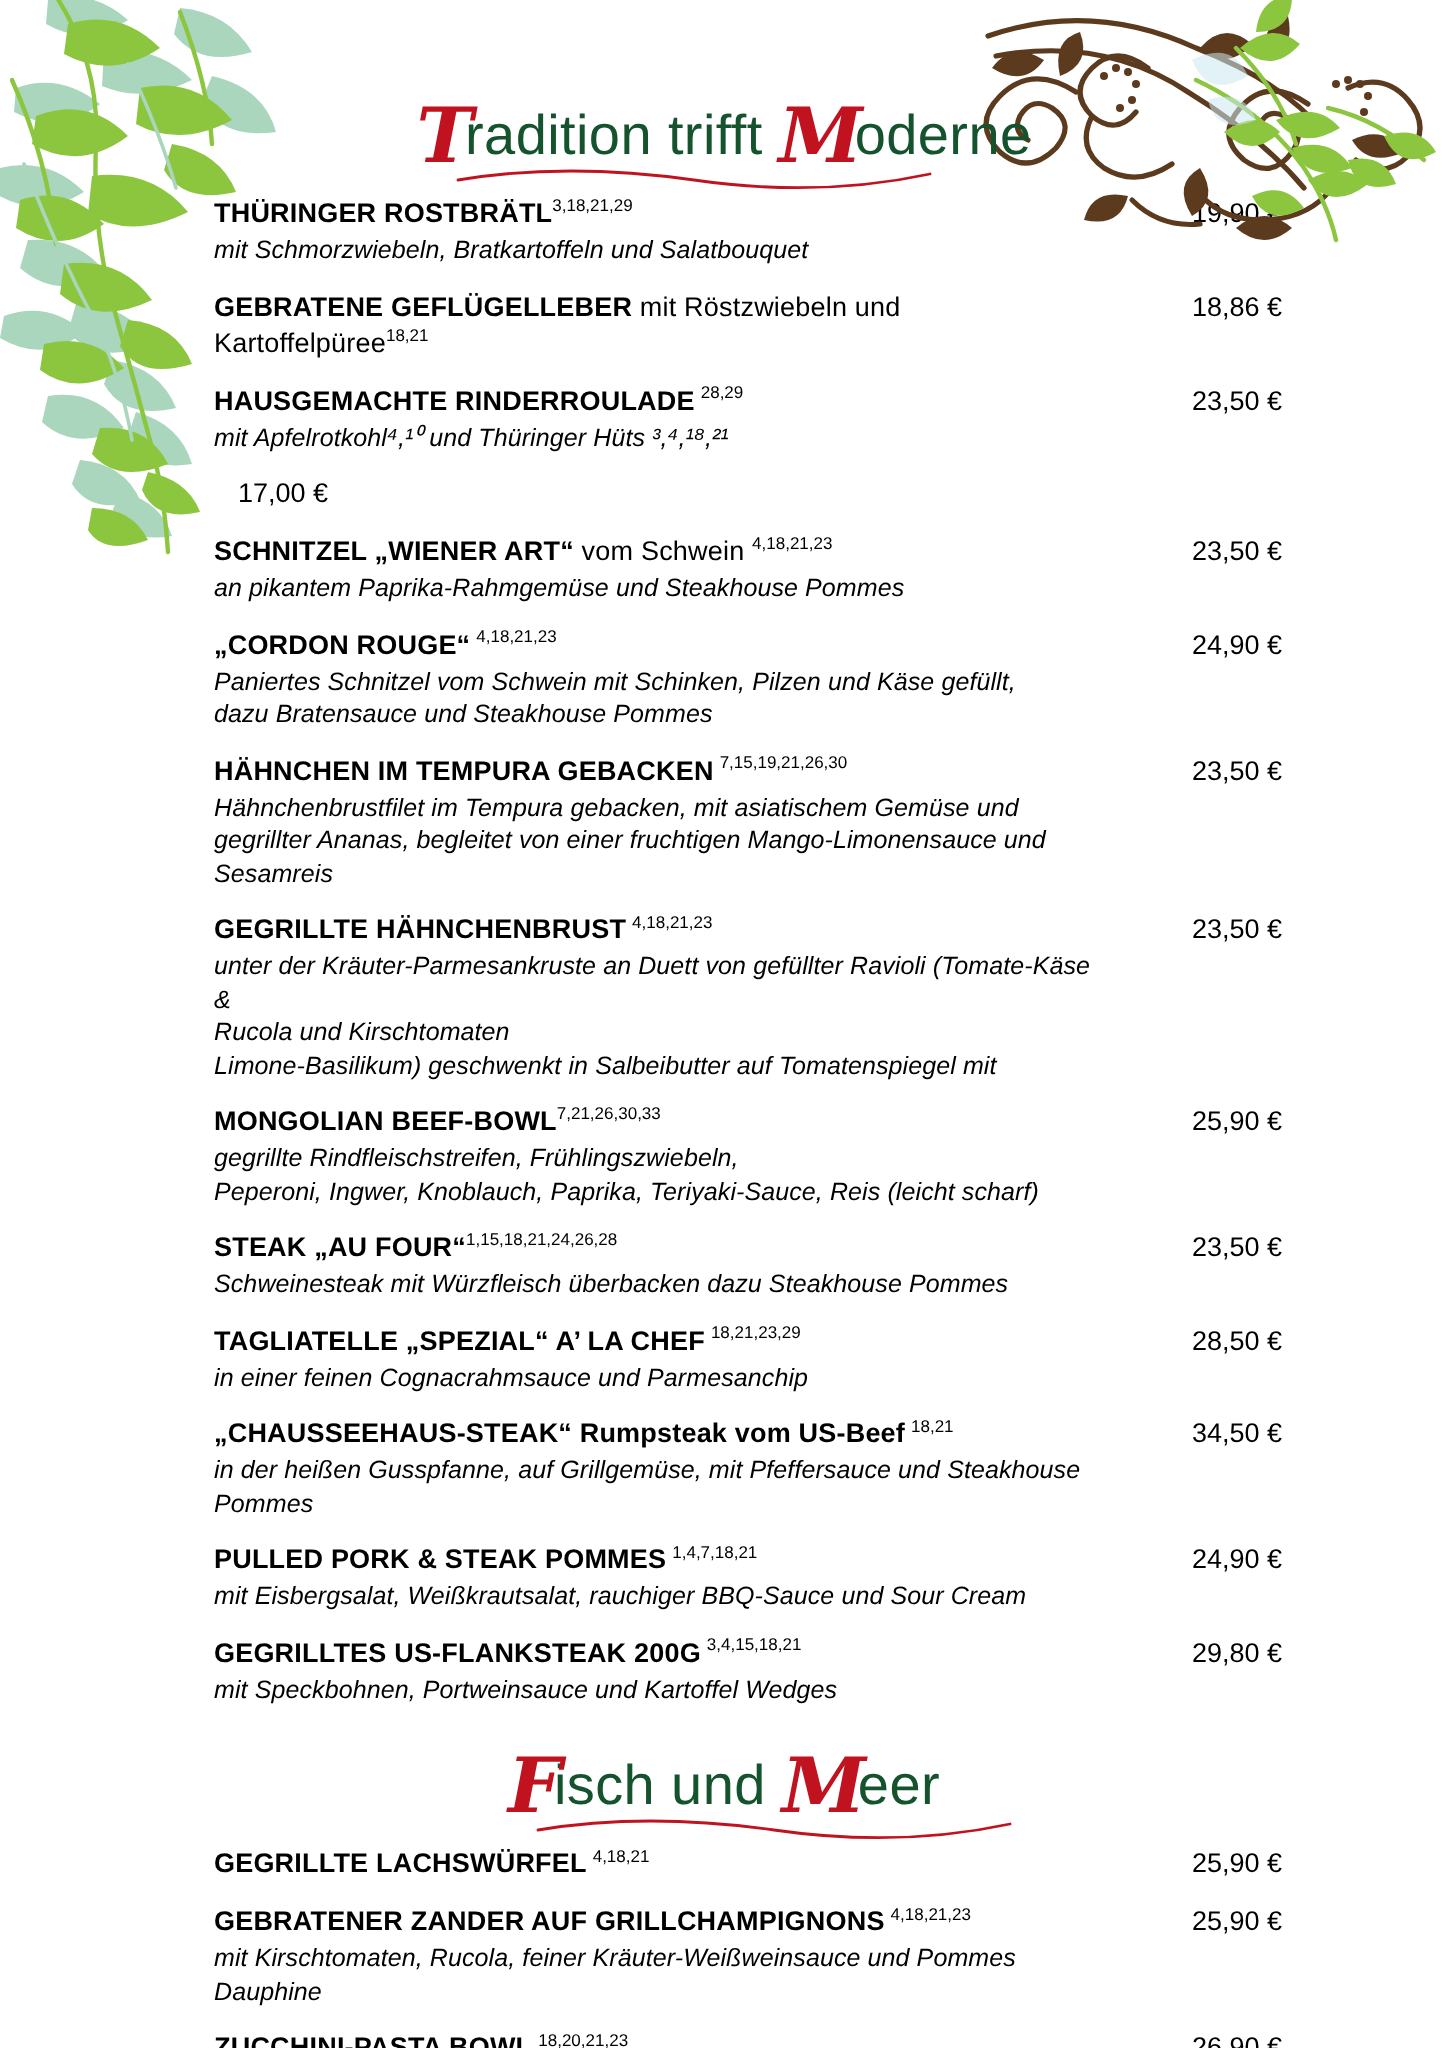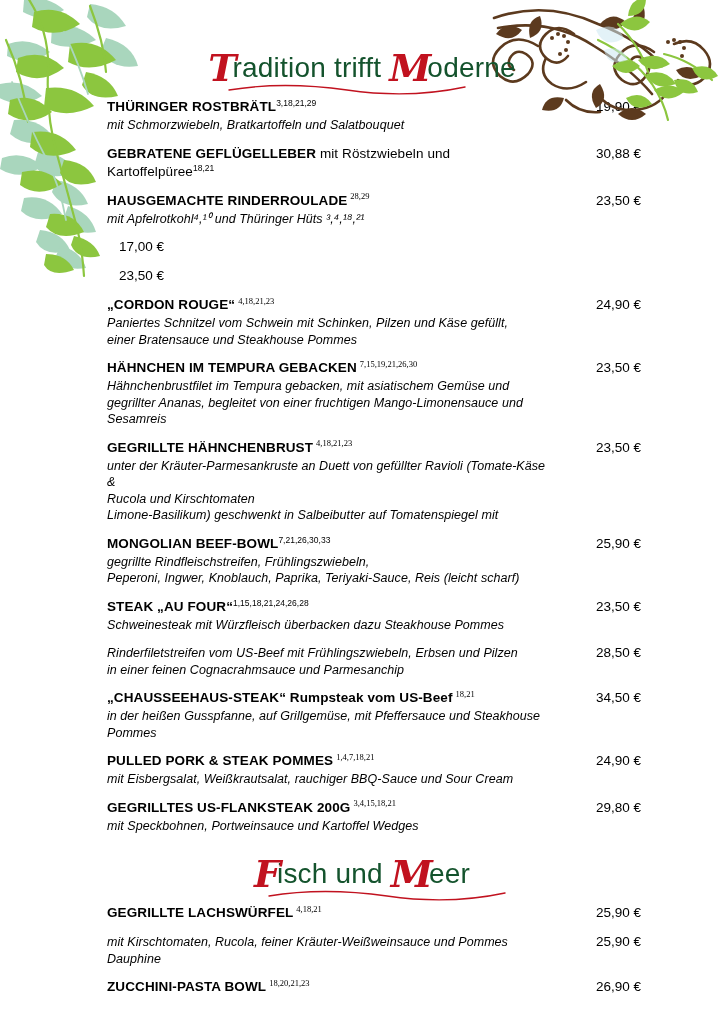--- a/index.html
+++ b/index.html
@@ -134,21 +134,20 @@
     font-weight: 400;
     line-height: 0;
     vertical-align: super;
     letter-spacing: 0;
   }
   .item-name sup {
     font-weight: 400;
   }
   .sup-gap {
     padding-left: 3px;
-    font-family: Liberation Serif, serif;
   }
 </style>
 </head>
 <body>
 
 <svg class="deco" id="deco-leaves-topleft" viewBox="0 0 150 290" xmlns="http://www.w3.org/2000/svg">
   <g fill="#a9d6bd">
     <path d="M30 8 q22 -6 40 10 q-20 14 -41 2 z"></path>
     <path d="M58 34 q26 -4 44 14 q-24 12 -45 3 z"></path>
     <path d="M96 12 q24 2 36 22 q-26 8 -39 -9 z"></path>
@@ -261,43 +260,49 @@
           <div class="item-desc">
             <span class="line">mit Schmorzwiebeln, Bratkartoffeln und Salatbouquet</span>
           </div>
         </div>
         <div class="item-price">19,90 €</div>
       </li>
       <li class="menu-item">
         <div class="item-body">
           <div class="item-name"><span>GEBRATENE GEFLÜGELLEBER</span><span class="plain"> mit Röstzwiebeln und Kartoffelpüree</span><sup>18,21</sup></div>
         </div>
-        <div class="item-price">30,88 €</div>
+        <div class="item-price">18,86 €</div>
       </li>
       <li class="menu-item">
         <div class="item-body">
           <div class="item-name"><span>HAUSGEMACHTE RINDERROULADE</span><sup class="sup-gap">28,29</sup></div>
           <div class="item-desc">
             <span class="line">mit Apfelrotkohl⁴,¹⁰ und Thüringer Hüts ³,⁴,¹⁸,²¹</span>
           </div>
         </div>
         <div class="item-price">23,50 €</div>
       </li>
       <li class="menu-item">
         <div class="item-price">17,00 €</div>
       </li>
       <li class="menu-item">
+        <div class="item-body">
+          <div class="item-name"><span>SCHNITZEL „WIENER ART“</span><span class="plain"> vom Schwein </span><sup>4,18,21,23</sup></div>
+          <div class="item-desc">
+            <span class="line">an pikantem Paprika-Rahmgemüse und Steakhouse Pommes</span>
+          </div>
+        </div>
         <div class="item-price">23,50 €</div>
       </li>
       <li class="menu-item">
         <div class="item-body">
           <div class="item-name"><span>„CORDON ROUGE“</span><sup class="sup-gap">4,18,21,23</sup></div>
           <div class="item-desc">
             <span class="line">Paniertes Schnitzel vom Schwein mit Schinken, Pilzen und Käse gefüllt,</span>
-            <span class="line">einer Bratensauce und Steakhouse Pommes</span>
+            <span class="line">dazu Bratensauce und Steakhouse Pommes</span>
           </div>
         </div>
         <div class="item-price">24,90 €</div>
       </li>
       <li class="menu-item">
         <div class="item-body">
           <div class="item-name"><span>HÄHNCHEN IM TEMPURA GEBACKEN</span><sup class="sup-gap">7,15,19,21,26,30</sup></div>
           <div class="item-desc">
             <span class="line">Hähnchenbrustfilet im Tempura gebacken, mit asiatischem Gemüse und</span>
             <span class="line">gegrillter Ananas, begleitet von einer fruchtigen Mango-Limonensauce und Sesamreis</span>
@@ -330,22 +335,22 @@
         <div class="item-body">
           <div class="item-name"><span>STEAK „AU FOUR“</span><sup>1,15,18,21,24,26,28</sup></div>
           <div class="item-desc">
             <span class="line">Schweinesteak mit Würzfleisch überbacken dazu Steakhouse Pommes</span>
           </div>
         </div>
         <div class="item-price">23,50 €</div>
       </li>
       <li class="menu-item">
         <div class="item-body">
-          <div class="item-desc">
-            <span class="line">Rinderfiletstreifen vom US-Beef mit Frühlingszwiebeln, Erbsen und Pilzen</span>
+          <div class="item-name"><span>TAGLIATELLE „SPEZIAL“ A’ LA CHEF</span><sup class="sup-gap">18,21,23,29</sup></div>
+          <div class="item-desc">
             <span class="line">in einer feinen Cognacrahmsauce und Parmesanchip</span>
           </div>
         </div>
         <div class="item-price">28,50 €</div>
       </li>
       <li class="menu-item">
         <div class="item-body">
           <div class="item-name"><span>„CHAUSSEEHAUS-STEAK“ Rumpsteak vom US-Beef</span><sup class="sup-gap">18,21</sup></div>
           <div class="item-desc">
             <span class="line">in der heißen Gusspfanne, auf Grillgemüse, mit Pfeffersauce und Steakhouse Pommes</span>
@@ -386,20 +391,21 @@
 <div class="menu-section">
   <ul class="menu-list" id="list-fisch">
       <li class="menu-item">
         <div class="item-body">
           <div class="item-name"><span>GEGRILLTE LACHSWÜRFEL</span><sup class="sup-gap">4,18,21</sup></div>
         </div>
         <div class="item-price">25,90 €</div>
       </li>
       <li class="menu-item">
         <div class="item-body">
+          <div class="item-name"><span>GEBRATENER ZANDER AUF GRILLCHAMPIGNONS</span><sup class="sup-gap">4,18,21,23</sup></div>
           <div class="item-desc">
             <span class="line">mit Kirschtomaten, Rucola, feiner Kräuter-Weißweinsauce und Pommes Dauphine</span>
           </div>
         </div>
         <div class="item-price">25,90 €</div>
       </li>
       <li class="menu-item">
         <div class="item-body">
           <div class="item-name"><span>ZUCCHINI-PASTA BOWL</span><sup class="sup-gap">18,20,21,23</sup></div>
         </div>

